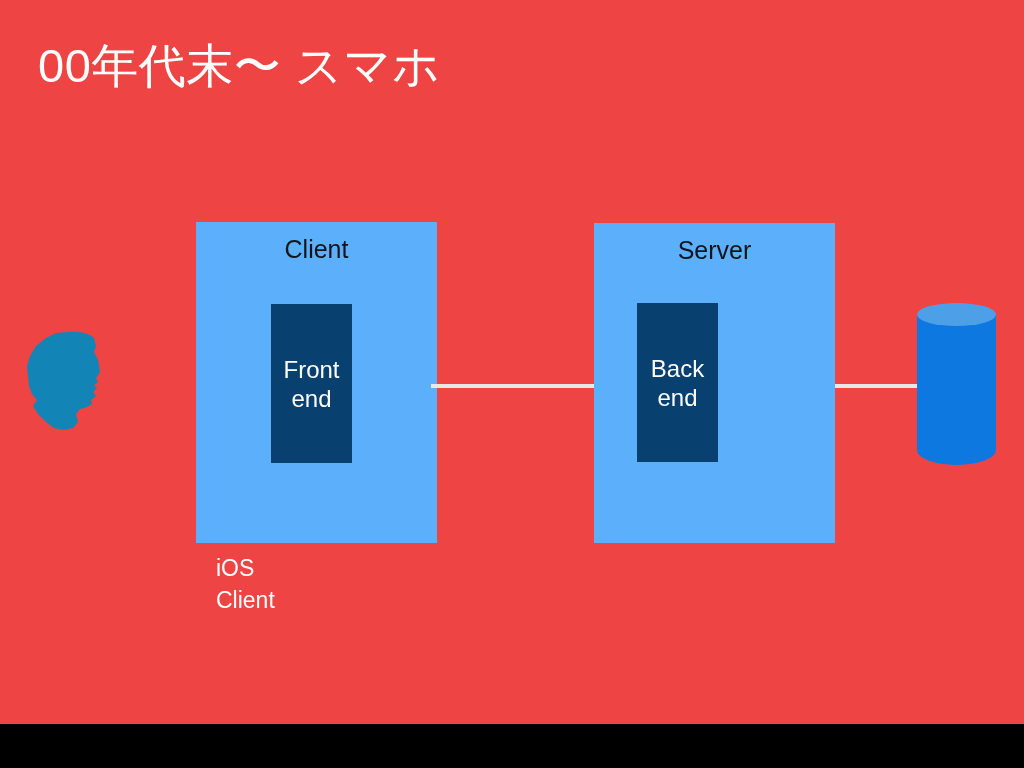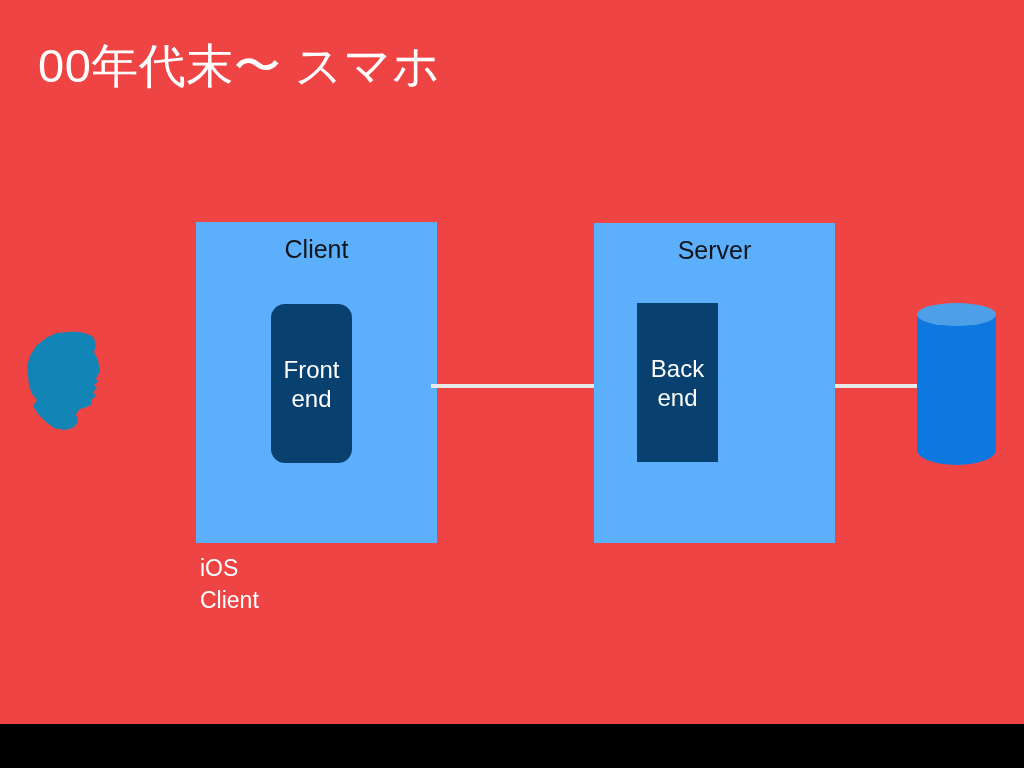--- a/index.html
+++ b/index.html
@@ -78,21 +78,20 @@
     line-height: 29px;
     text-align: center;
     font-weight: 400;
     white-space: pre-line;
   }
   #box-frontend {
     left: 271px;
     top: 304px;
     width: 81px;
     height: 159px;
-    border-radius: 14px;
   }
   #box-backend {
     left: 637px;
     top: 303px;
     width: 81px;
     height: 159px;
   }
 
   
   .connector {
@@ -143,21 +142,21 @@
     position: absolute;
     left: 24px;
     top: 330px;
     width: 90px;
     height: 106px;
   }
 
   
   #platform-list {
     position: absolute;
-    left: 200px;
+    left: 216px;
     top: 552px;
     font-size: 23px;
     line-height: 32px;
     color: #ffffff;
     font-weight: 400;
   }
   #platform-list div { white-space: nowrap; }
 </style>
 </head>
 <body>

